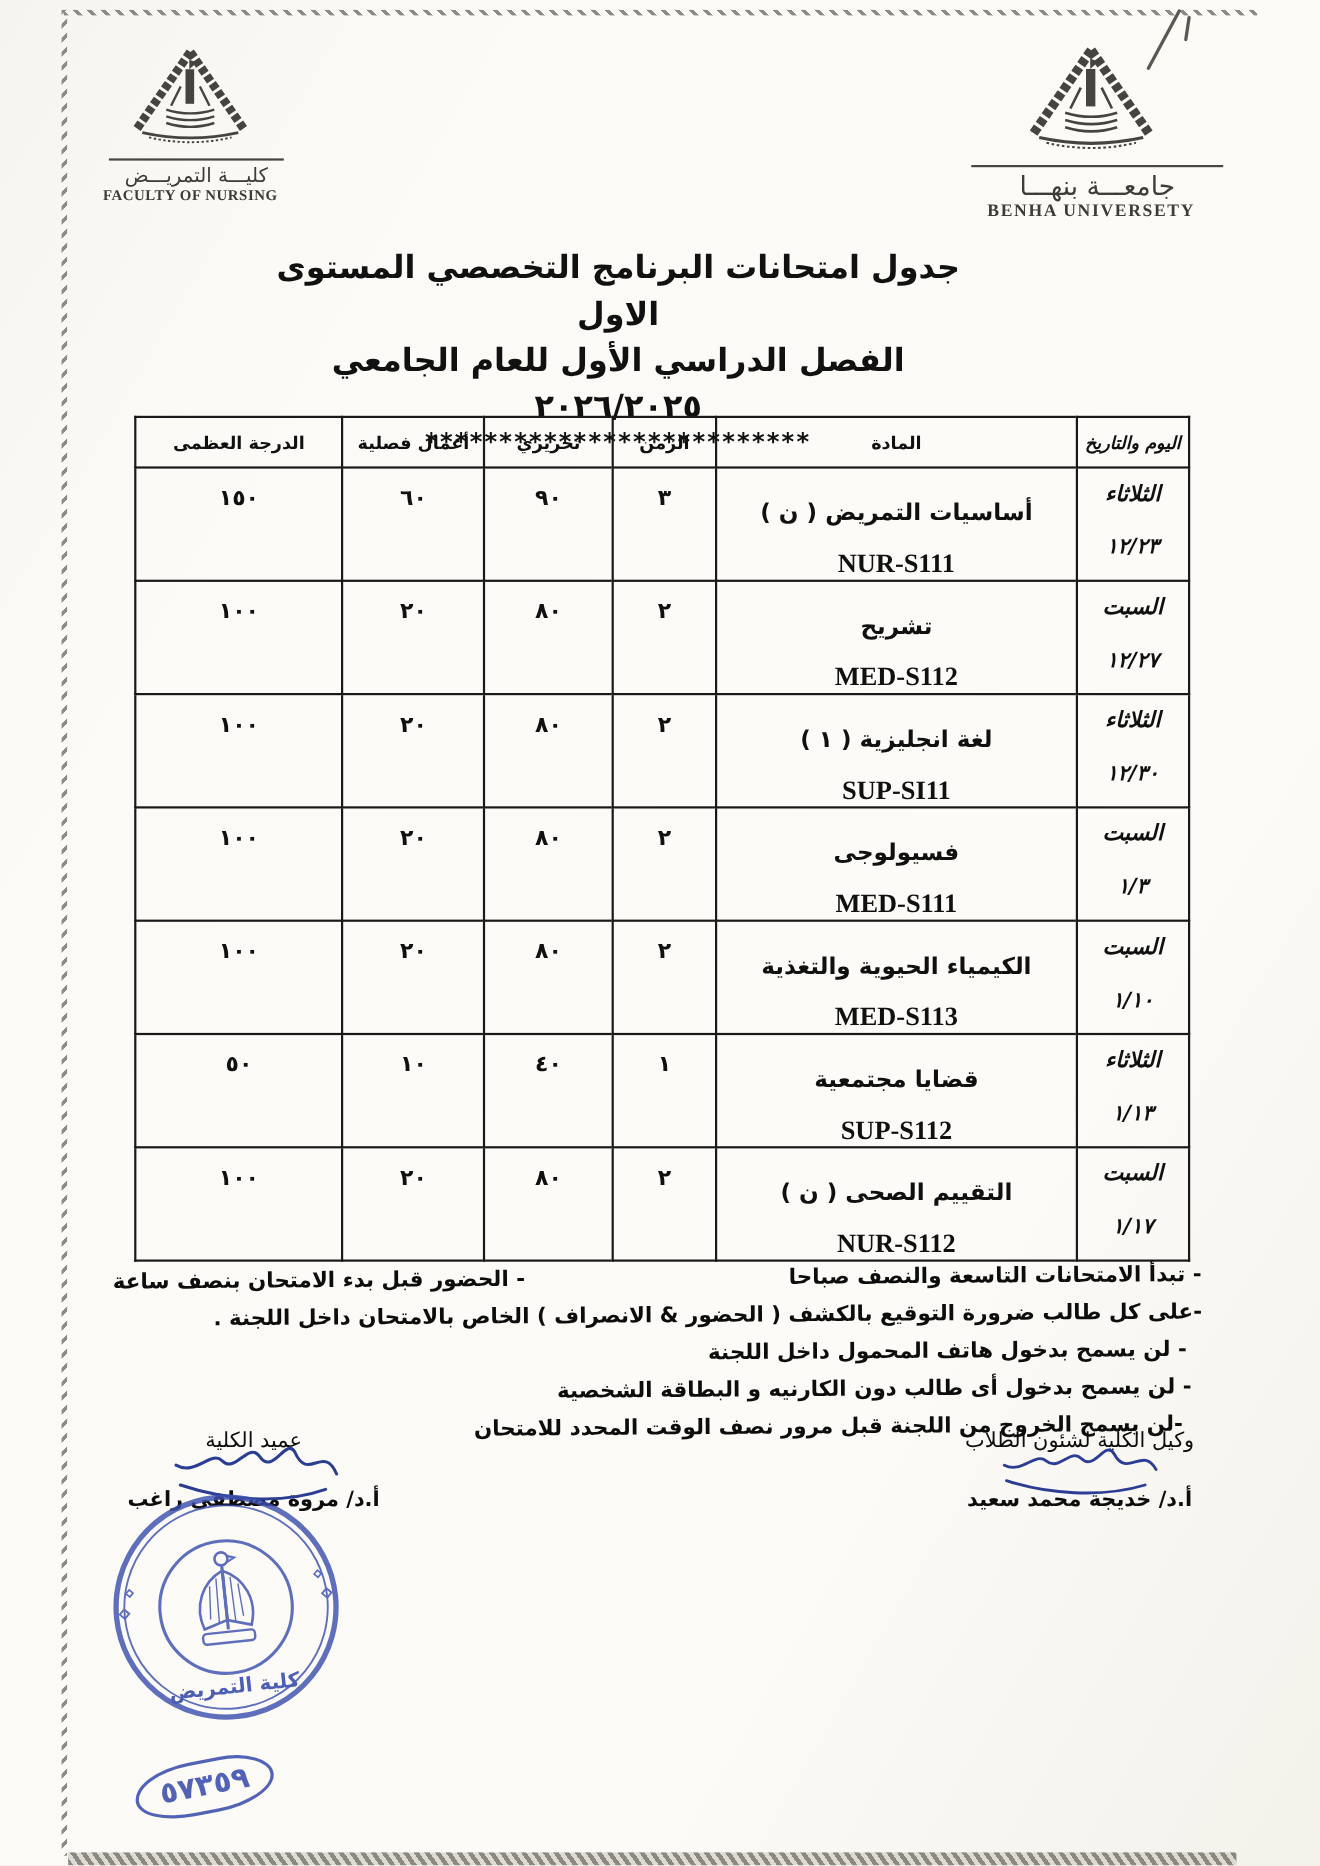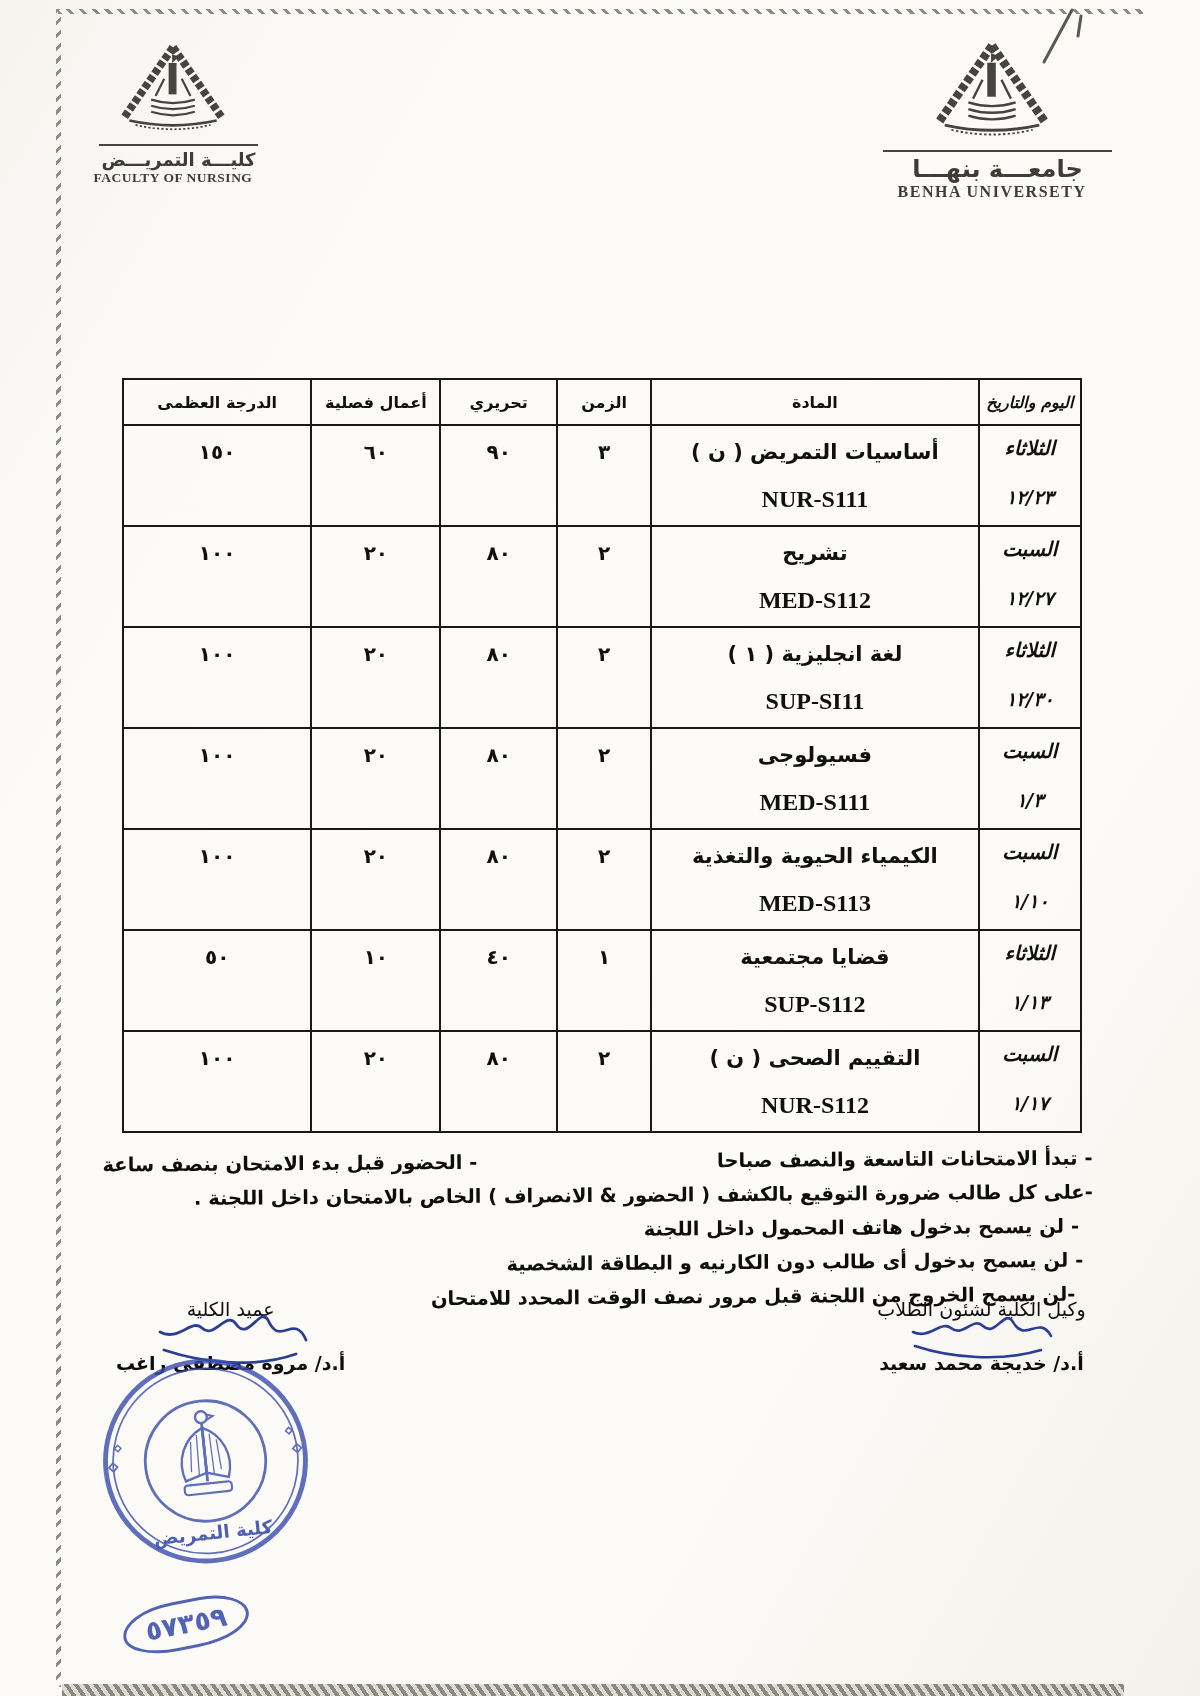--- a/index.html
+++ b/index.html
@@ -13,21 +13,21 @@
   .edge-left { position:absolute; left:56px; top:9px; width:5px; height:1678px;
                background:repeating-linear-gradient(135deg,#8d8b83 0 3px, transparent 3px 9px); }
   .scan-bottom { position:absolute; left:62px; top:1684px; width:1062px; height:12px; opacity:.85;
                background:repeating-linear-gradient(55deg,#77756c 0 4px, #d8d5cc 4px 8px); }
   .pen-mark { position:absolute; left:1012px; top:6px; }
 
   
   .logo { position:absolute; text-align:center; color:#3d3c37; }
   .logo-left  { left:88px;  top:42px; width:170px; }
   .logo-right { left:872px; top:40px; width:240px; }
-  .logo .ar { font-weight:bold; border-top:2.5px solid #46453f; padding-top:3px; margin-top:2px;margin-left:11px; }
+  .logo .ar { font-weight:normal; border-top:2.5px solid #46453f; padding-top:3px; margin-top:2px;margin-left:11px; }
   .logo-left  .ar { font-size:18px; letter-spacing:.5px; }
   .logo-right .ar { font-size:24px; }
   .logo .en { font-weight:bold; font-family:"Liberation Serif", serif; }
   .logo-left  .en { font-size:13.5px; letter-spacing:.5px; }
   .logo-right .en { font-size:16px; letter-spacing:1.5px; }
 
   
   .title { position:absolute; top:222px; left:232px; width:660px; text-align:center; direction:rtl; color:#111; }
   .title .t1, .title .t2 { font-size:29px; font-weight:bold; line-height:1.45; }
   .title .stars { font-size:22px; font-weight:bold; letter-spacing:2px; margin-top:0; color:#111; }
@@ -35,21 +35,21 @@
   
   table.exam { position:absolute; top:378px; left:122px; width:960px; border-collapse:collapse;
                direction:rtl; table-layout:fixed; color:#101010; }
   table.exam th, table.exam td { border:2px solid #191919; }
   table.exam th { height:46px; font-size:16px; font-weight:bold; text-align:center; }
   table.exam td { height:101px; vertical-align:top; text-align:center; font-weight:bold; }
   .c-day  { width:100px;font-style:italic; } .c-subj { width:320px; } .c-time { width:92px; }
   .c-writ { width:114px; } .c-course { width:126px; } .c-max { width:184px; }
   td .day  { font-size:20px; padding-top:10px; }
   td .date { font-size:19px; margin-top:26px; letter-spacing:1px; }
-  td .subj { font-size:21px; padding-top:14px; }
+  td .subj { font-size:21px; padding-top:28px; }
   td .code { font-size:24px; margin-top:22px; font-family:"Liberation Serif", serif; font-weight:bold; }
   td.c-num { font-size:20px; padding-top:14px; }
 
   
   .notes { position:absolute; top:1150px; left:103px; width:990px; direction:rtl;
            font-size:19.5px; font-weight:bold; color:#0d0d0d; transform:rotate(-0.4deg); }
   .notes .row1 { display:flex; justify-content:space-between; margin-bottom:11px; }
   .notes .nline { margin-bottom:11px; }
   .n3 { padding-right:14px; } .n4 { padding-right:10px; } .n5 { padding-right:18px; }
 
@@ -101,20 +101,25 @@
   </div>
 
   <div class="logo logo-right">
     <svg width="160" height="104" viewBox="0 0 140 110">
       <use href="#emblem"></use>
     </svg>
     <div class="ar">جامعـــة بنهـــا</div>
     <div class="en">BENHA UNIVERSETY</div>
   </div>
 
+  <div class="title">
+    <div class="t1">جدول امتحانات البرنامج التخصصي المستوى الاول</div>
+    <div class="t2">الفصل الدراسي الأول للعام الجامعي ٢٠٢٦/٢٠٢٥</div>
+    <div class="stars">**************************</div>
+  </div>
 
   <table class="exam">
     <thead>
       <tr>
         <th class="c-day">اليوم والتاريخ</th>
         <th class="c-subj">المادة</th>
         <th class="c-time">الزمن</th>
         <th class="c-writ">تحريري</th>
         <th class="c-course">أعمال فصلية</th>
         <th class="c-max">الدرجة العظمى</th>

